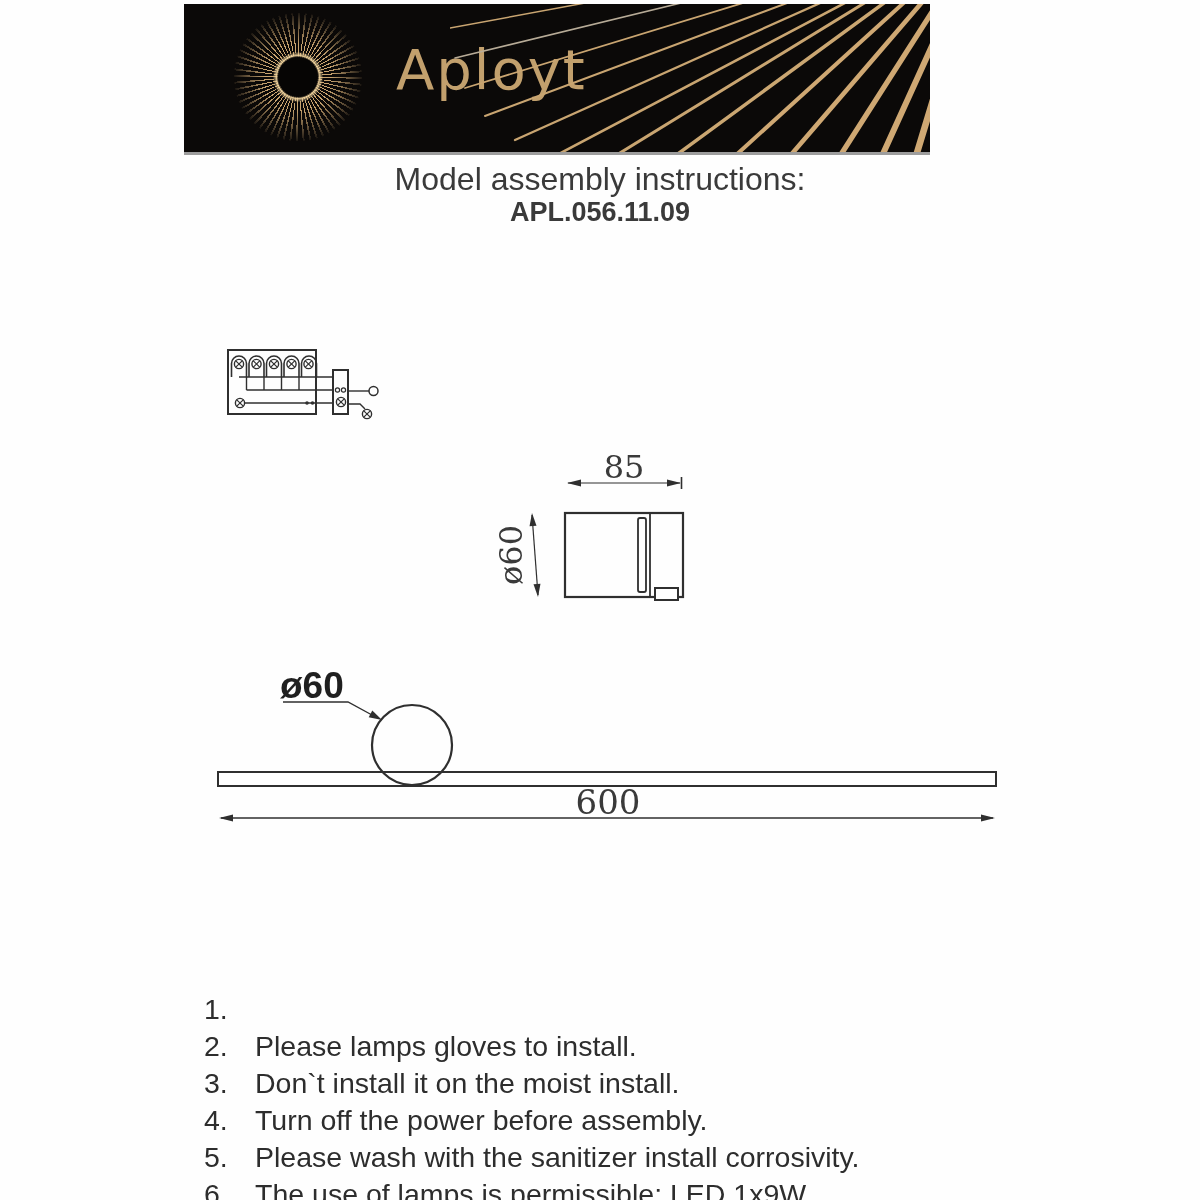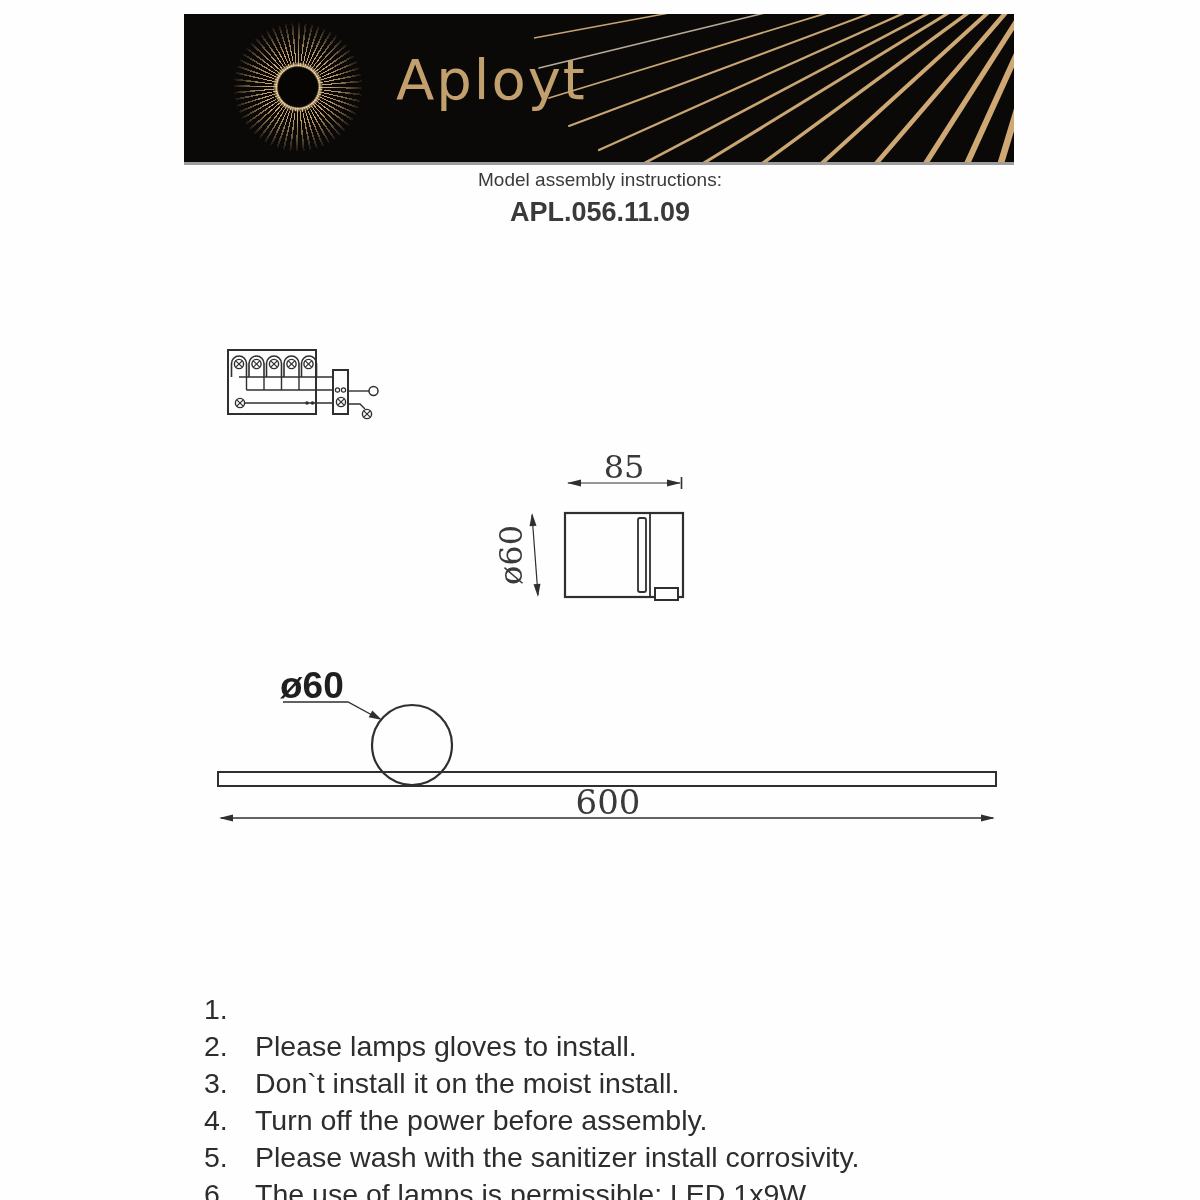--- a/index.html
+++ b/index.html
@@ -3,21 +3,21 @@
 <meta charset="utf-8">
 <style>
   html,body{margin:0;padding:0;background:#ffffff;}
   .page{
     position:relative;width:1200px;height:1200px;background:#fefefe;
     overflow:hidden;font-family:"Liberation Sans",sans-serif;
   }
 
   
   .banner{
-    position:absolute;left:184px;top:14px;width:830px;height:148px;
+    position:absolute;left:184px;top:4px;width:746px;height:148px;
     background:#0b0908;overflow:hidden;border-bottom:3px solid #9d9d9d;
   }
   .sunburst{
     position:absolute;left:50px;top:9px;width:128px;height:128px;border-radius:50%;
     background:
       radial-gradient(circle, #060504 0 21.5%, rgba(6,5,4,0) 23.5%),
       radial-gradient(circle, rgba(0,0,0,0) 0 21%, rgba(240,212,158,.95) 23.5%, rgba(240,212,158,0) 28%),
       radial-gradient(circle, rgba(11,9,8,0) 0 36%, #0b0908 74%),
       repeating-conic-gradient(#c9a470 0deg 1.8deg, rgba(11,9,8,0) 1.8deg 6deg);
   }
@@ -26,21 +26,21 @@
     font-size:56px;font-weight:400;letter-spacing:2px;color:#c2a06d;
     font-family:"DejaVu Sans",sans-serif;
   }
   .banner-rays{position:absolute;right:0;top:0;width:480px;height:148px;}
 
   
   .title-block{
     position:absolute;left:0;top:163px;width:1200px;text-align:center;
     color:#3a3a3a;
   }
-  .title-line{font-size:19px;font-weight:500;line-height:33px;}
+  .title-line{font-size:32px;font-weight:500;line-height:33px;}
   .model-code{font-size:27px;font-weight:700;line-height:33px;}
 
   
   .drawing{position:absolute;}
   .wiring{left:220px;top:346px;width:175px;height:82px;}
   .topview{left:495px;top:445px;width:200px;height:165px;}
   .sideview{left:200px;top:650px;width:810px;height:185px;}
   .stroke{stroke:#2f2f2f;fill:none;}
   .fillw{fill:#fefefe;stroke:#2f2f2f;}
   .dimtext{font-family:"DejaVu Serif",serif;fill:#3a3a3a;}

